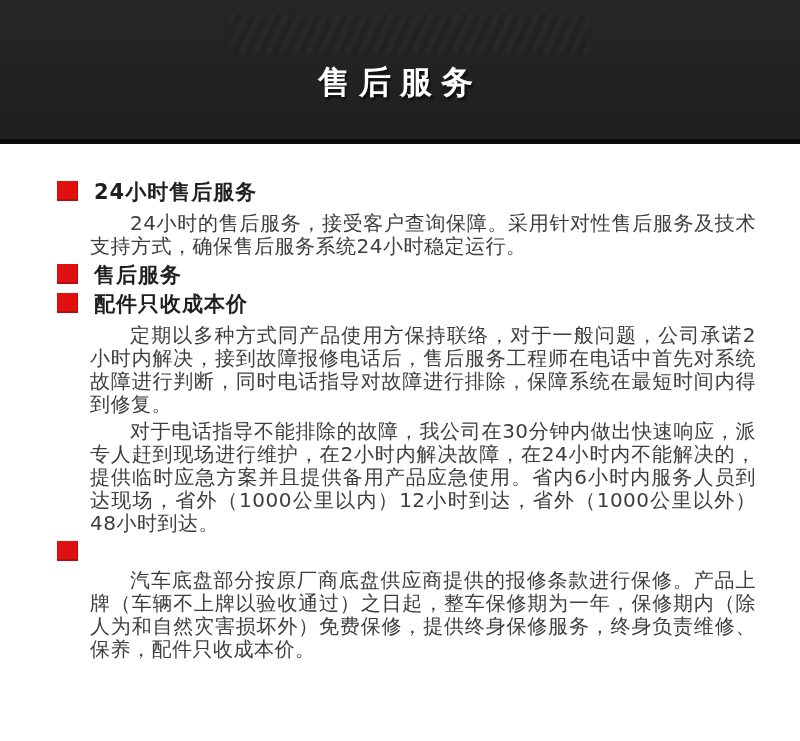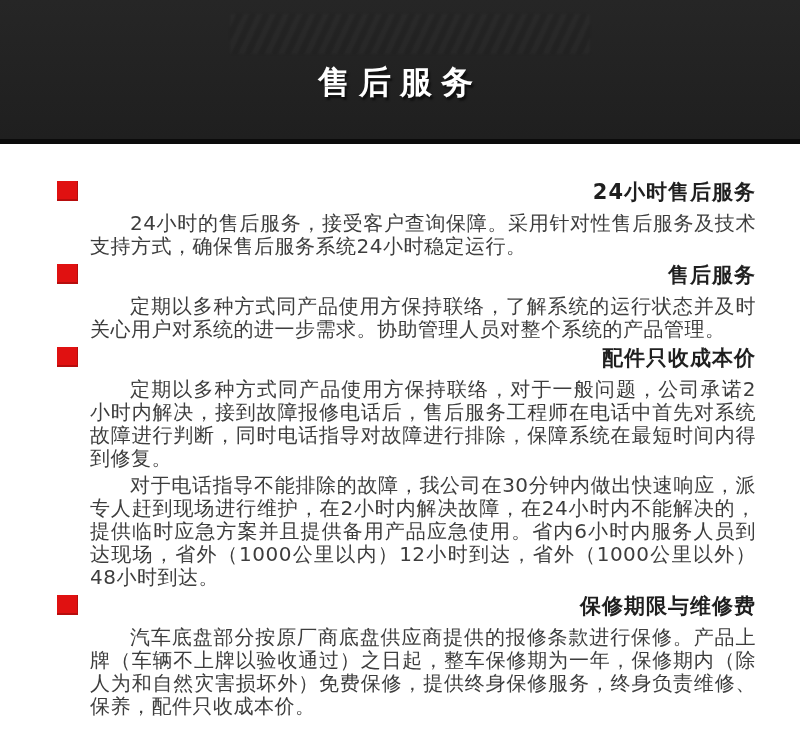--- a/index.html
+++ b/index.html
@@ -37,21 +37,21 @@
   .watermark{
     position:absolute;top:14px;left:230px;width:360px;height:40px;
     background:repeating-linear-gradient(115deg,rgba(255,255,255,0.018) 0 6px,rgba(0,0,0,0.05) 6px 12px);
     filter:blur(1px);
   }
   .content{
     padding:36px 44px 0 57px;
   }
   .section{margin-bottom:5px;}
   .sec-head{
-    display:flex;align-items:flex-start;justify-content:space-between;
+    display:flex;align-items:flex-start;
   }
   .bullet{
     flex:0 0 auto;
     width:21px;height:20px;
     margin:1px 16px 0 0;
     background:var(--accent_red);
     box-shadow:inset -1px -2px 0 rgba(0,0,0,0.18);
   }
   .sec-title{
     font-size:21px;
@@ -87,33 +87,31 @@
       <h2 class="sec-title">24小时售后服务</h2>
     </div>
     <p class="para">24小时的售后服务，接受客户查询保障。采用针对性售后服务及技术支持方式，确保售后服务系统24小时稳定运行。</p>
   </section>
 
   <section class="section">
     <div class="sec-head">
       <span class="bullet"></span>
       <h2 class="sec-title">售后服务</h2>
     </div>
-    <p class="para">定期以多种方式同产品使用方保持联络，了解系统的运行状态并及时关心用户对系统的进一步需求。协助管理人员对整个系统的产品管理。</p>
   </section>
 
   <section class="section">
     <div class="sec-head">
       <span class="bullet"></span>
       <h2 class="sec-title">配件只收成本价</h2>
     </div>
     <p class="para">定期以多种方式同产品使用方保持联络，对于一般问题，公司承诺2小时内解决，接到故障报修电话后，售后服务工程师在电话中首先对系统故障进行判断，同时电话指导对故障进行排除，保障系统在最短时间内得到修复。</p>
     <p class="para">对于电话指导不能排除的故障，我公司在30分钟内做出快速响应，派专人赶到现场进行维护，在2小时内解决故障，在24小时内不能解决的，提供临时应急方案并且提供备用产品应急使用。省内6小时内服务人员到达现场，省外（1000公里以内）12小时到达，省外（1000公里以外）48小时到达。</p>
   </section>
 
   <section class="section">
     <div class="sec-head">
       <span class="bullet"></span>
-      <h2 class="sec-title">保修期限与维修费</h2>
     </div>
     <p class="para">汽车底盘部分按原厂商底盘供应商提供的报修条款进行保修。产品上牌（车辆不上牌以验收通过）之日起，整车保修期为一年，保修期内（除人为和自然灾害损坏外）免费保修，提供终身保修服务，终身负责维修、保养，配件只收成本价。</p>
   </section>
 
 </main>
 
 </body></html>

